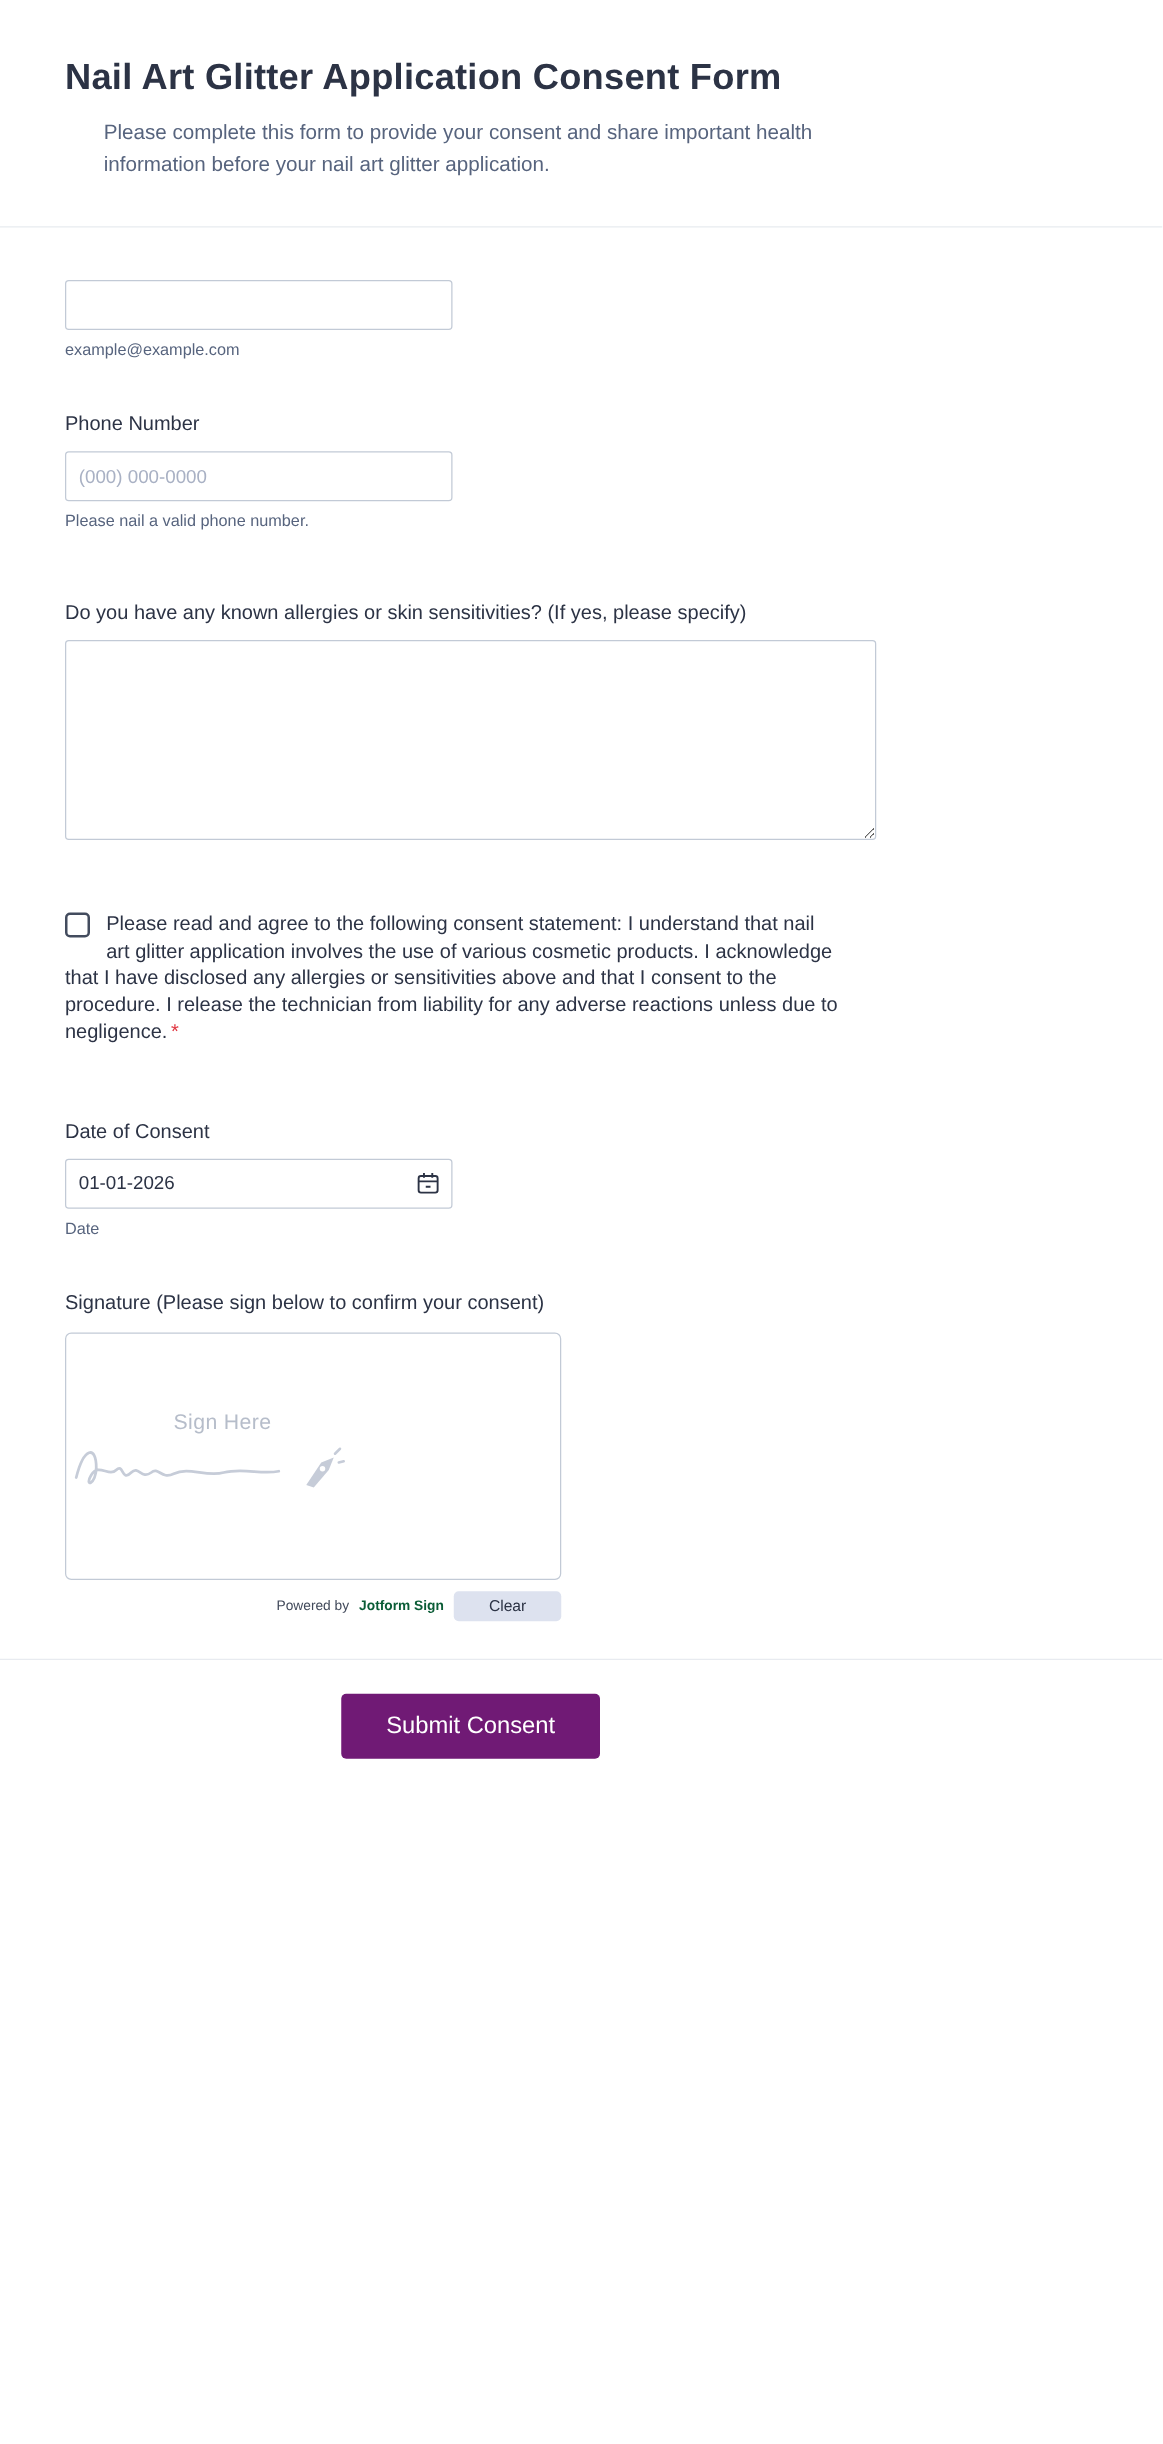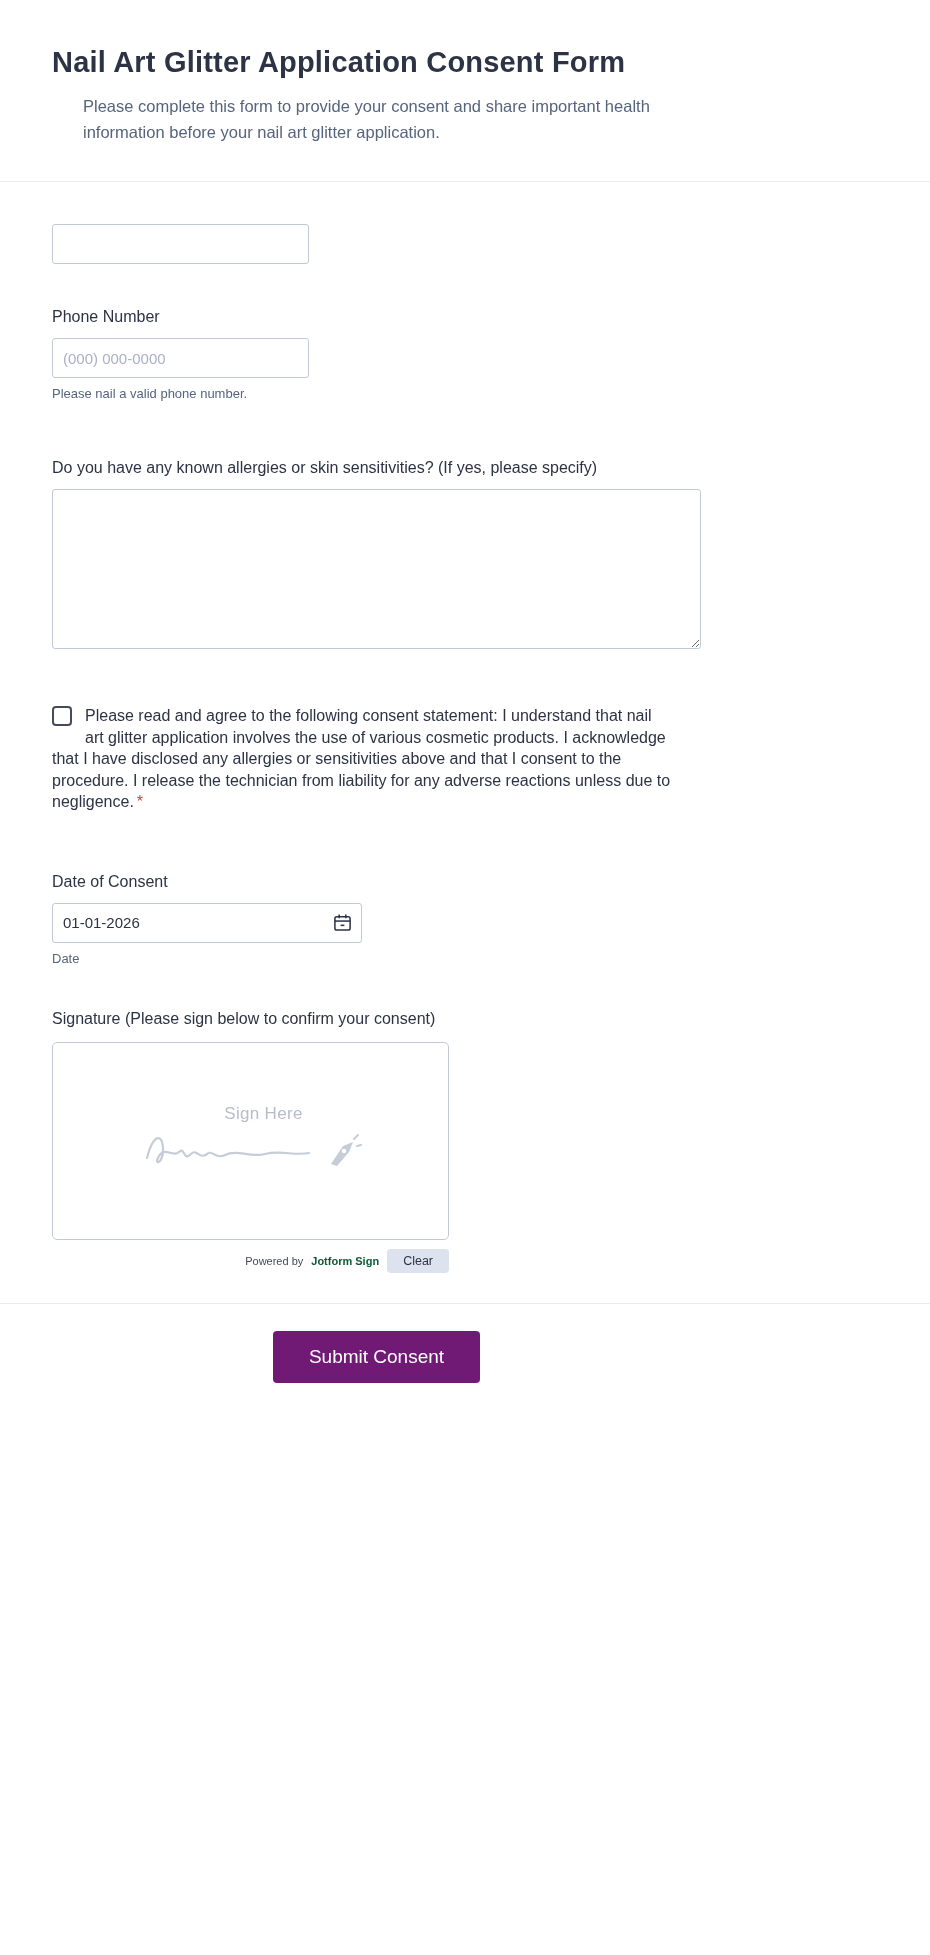--- a/index.html
+++ b/index.html
@@ -46,21 +46,21 @@
     margin-bottom: 12px;
   }
   .sublabel {
     font-size: 13px;
     color: #57647e;
     margin-top: 8px;
   }
 
   .text-input {
     height: 40px;
-    width: 257px;
+    width: 310px;
     border: 1px solid #c2cad6;
     border-radius: 3px;
     background: #fff;
     padding: 0 10px;
     font-size: 15px;
     font-family: "Liberation Sans", sans-serif;
     color: #2c3345;
     outline: none;
   }
   .text-input::placeholder { color: #a9b1c4; }
@@ -118,21 +118,21 @@
 
   
   .signature-pad {
     width: 397px;
     height: 198px;
     border: 1px solid #c2cad6;
     border-radius: 5px;
     background: #fff;
     display: flex;
     align-items: center;
-    justify-content: center;
+    justify-content: flex-start;
     cursor: crosshair;
   }
   .sign-inner { text-align: center; margin-top: -6px; }
   .sign-here-text {
     font-size: 17px;
     color: #b6bdca;
     letter-spacing: 0.3px;
     margin-left: 26px;
   }
   .sign-art { display: flex; align-items: flex-end; margin-top: -4px; }
@@ -150,21 +150,21 @@
     font-weight: 700;
     color: #0a5c36;
     cursor: pointer;
   }
   .clear-btn {
     border: none;
     background: #dde2ef;
     color: #2c3345;
     font-size: 12.5px;
     font-family: "Liberation Sans", sans-serif;
-    padding: 5px 16px;
+    padding: 5px 28px;
     border-radius: 4px;
     cursor: pointer;
   }
 
   
   .submit-section { padding: 27px 0 40px 0; }
   .submit-wrap { width: 649px; margin-left: 52px; text-align: center; }
   .submit-btn {
     border: none;
     background: #701a75;
@@ -184,20 +184,21 @@
   <div class="form-subtitle">Please complete this form to provide your consent and share important health information before your nail art glitter application.</div>
 </header>
 
 <hr class="divider">
 
 <main class="form-body">
 
 
   <section class="field">
     <input class="text-input" type="text" style="">
+    <div class="sublabel">example@example.com</div>
   </section>
 
   <section class="field">
     <label class="q-label">Phone Number</label>
     <input class="text-input" type="text" placeholder="(000) 000-0000" style="">
     <div class="sublabel">Please nail a valid phone number.</div>
   </section>
 
   <section class="field" style="margin-top:58px;">
     <label class="q-label">Do you have any known allergies or skin sensitivities? (If yes, please specify)</label>

